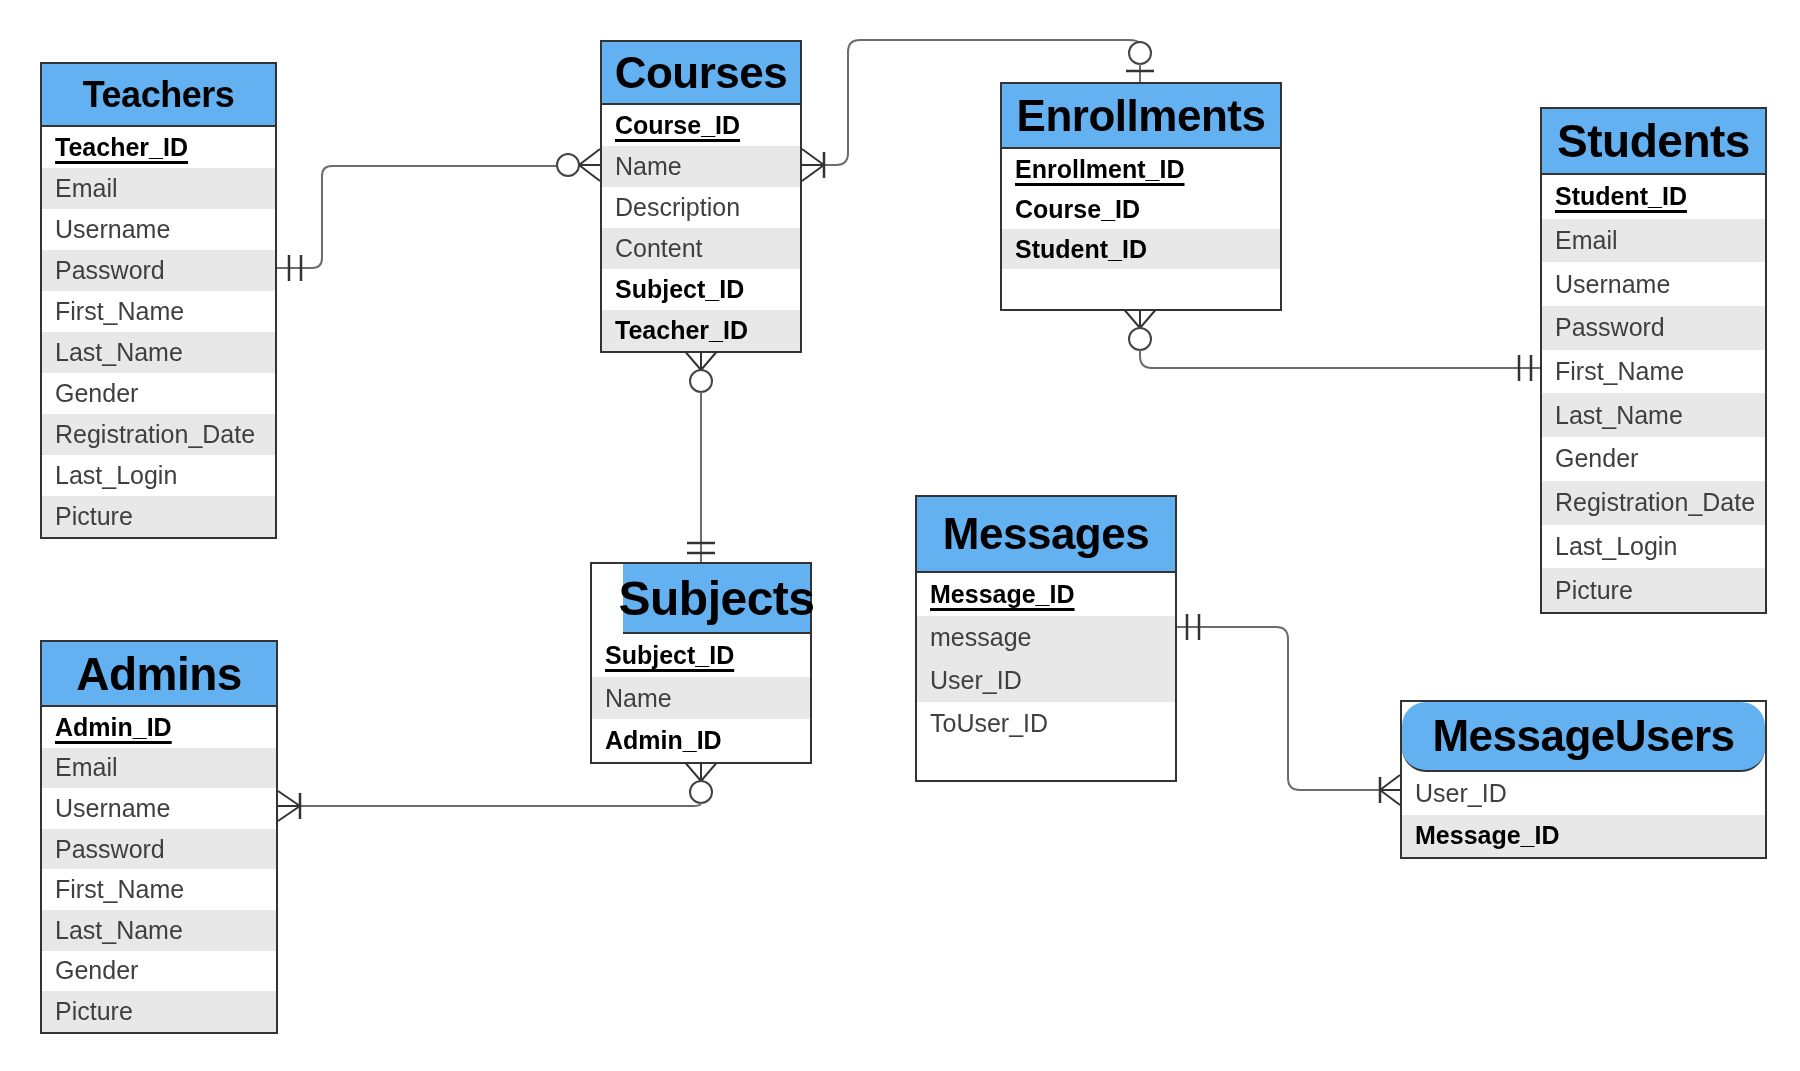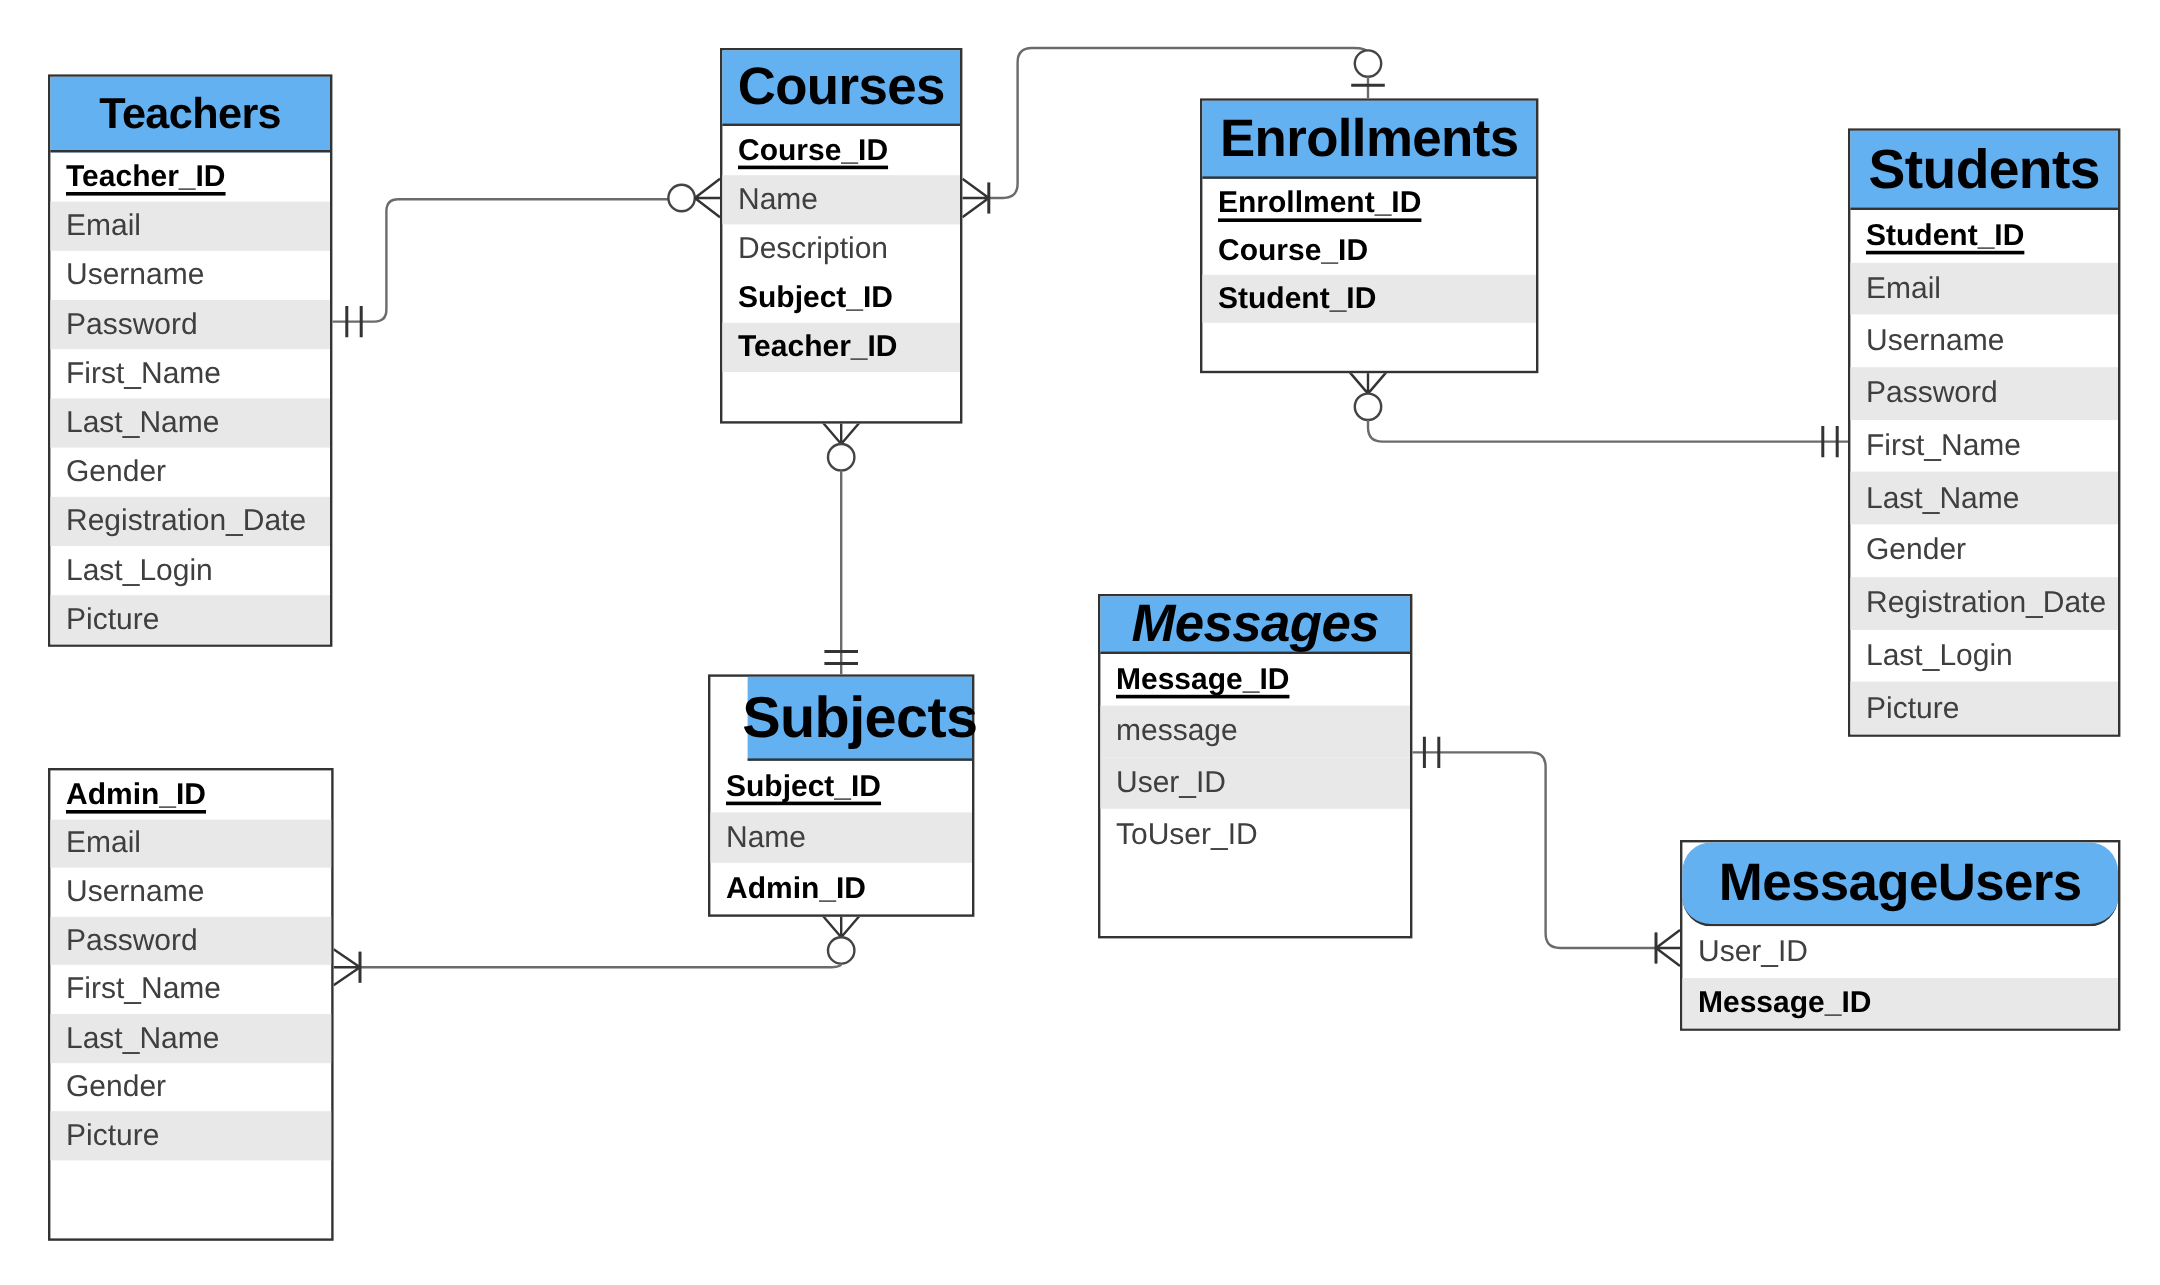--- a/index.html
+++ b/index.html
@@ -128,20 +128,21 @@
         <div class="row" style="height: 41px;">Gender</div>
         <div class="row alt" style="height: 41px;">Registration_Date</div>
         <div class="row" style="height: 41px;">Last_Login</div>
         <div class="row alt" style="height: 41px;">Picture</div>
       </div>
       <div class="tbl" style="left: 600px; top: 40px; width: 202px; height: 313px;">
         <div class="hdr" style="height: 63px; background: rgb(100, 177, 242); font-size: 44px;">Courses</div>
         <div class="row pk" style="height: 41px;">Course_ID</div>
         <div class="row alt" style="height: 41px;">Name</div>
         <div class="row" style="height: 41px;">Description</div>
+        <div class="row alt" style="height: 41px;">Content</div>
         <div class="row b" style="height: 41px;">Subject_ID</div>
         <div class="row alt b" style="height: 41px;">Teacher_ID</div>
       </div>
       <div class="tbl" style="left: 1000px; top: 82px; width: 282px; height: 229px;">
         <div class="hdr" style="height: 65px; background: rgb(100, 177, 242); font-size: 44px;">Enrollments</div>
         <div class="row pk" style="height: 40px;">Enrollment_ID</div>
         <div class="row b" style="height: 40px;">Course_ID</div>
         <div class="row alt b" style="height: 40px;">Student_ID</div>
       </div>
       <div class="tbl" style="left: 1540px; top: 107px; width: 227px; height: 507px;">
@@ -157,31 +158,32 @@
         <div class="row" style="height: 43.7px;">Last_Login</div>
         <div class="row alt" style="height: 43.7px;">Picture</div>
       </div>
       <div class="tbl" style="left: 590px; top: 562px; width: 222px; height: 202.1px;">
         <div class="hdr" style="height: 70px; background: rgb(100, 177, 242); font-size: 48px; margin-left: 31px;">Subjects</div>
         <div class="row pk" style="height: 42.7px;">Subject_ID</div>
         <div class="row alt" style="height: 42.7px;">Name</div>
         <div class="row b" style="height: 42.7px;">Admin_ID</div>
       </div>
       <div class="tbl" style="left: 40px; top: 640px; width: 238px; height: 393.8px;">
+        <div class="hdr" style="height: 65px; background: rgb(100, 177, 242); font-size: 46px;">Admins</div>
         <div class="row pk" style="height: 40.6px;">Admin_ID</div>
         <div class="row alt" style="height: 40.6px;">Email</div>
         <div class="row" style="height: 40.6px;">Username</div>
         <div class="row alt" style="height: 40.6px;">Password</div>
         <div class="row" style="height: 40.6px;">First_Name</div>
         <div class="row alt" style="height: 40.6px;">Last_Name</div>
         <div class="row" style="height: 40.6px;">Gender</div>
         <div class="row alt" style="height: 40.6px;">Picture</div>
       </div>
       <div class="tbl" style="left: 915px; top: 495px; width: 262px; height: 287px;">
-        <div class="hdr" style="height: 48px; background: rgb(100, 177, 242); font-size: 44px; font-style: italic;">Messages</div>
+        <div class="hdr" style="height: 76px; background: rgb(100, 177, 242); font-size: 44px;">Messages</div>
         <div class="row pk" style="height: 43px;">Message_ID</div>
         <div class="row alt" style="height: 43px;">message</div>
         <div class="row alt" style="height: 43px;">User_ID</div>
         <div class="row" style="height: 43px;">ToUser_ID</div>
       </div>
       <div class="tbl" style="left: 1400px; top: 700px; width: 367px; height: 159px;">
         <div class="hdr" style="height: 70px; background: rgb(100, 177, 242); font-size: 44px; border-radius: 24px;">MessageUsers</div>
         <div class="row" style="height: 42.5px;">User_ID</div>
         <div class="row alt b" style="height: 42.5px;">Message_ID</div>
       </div>

